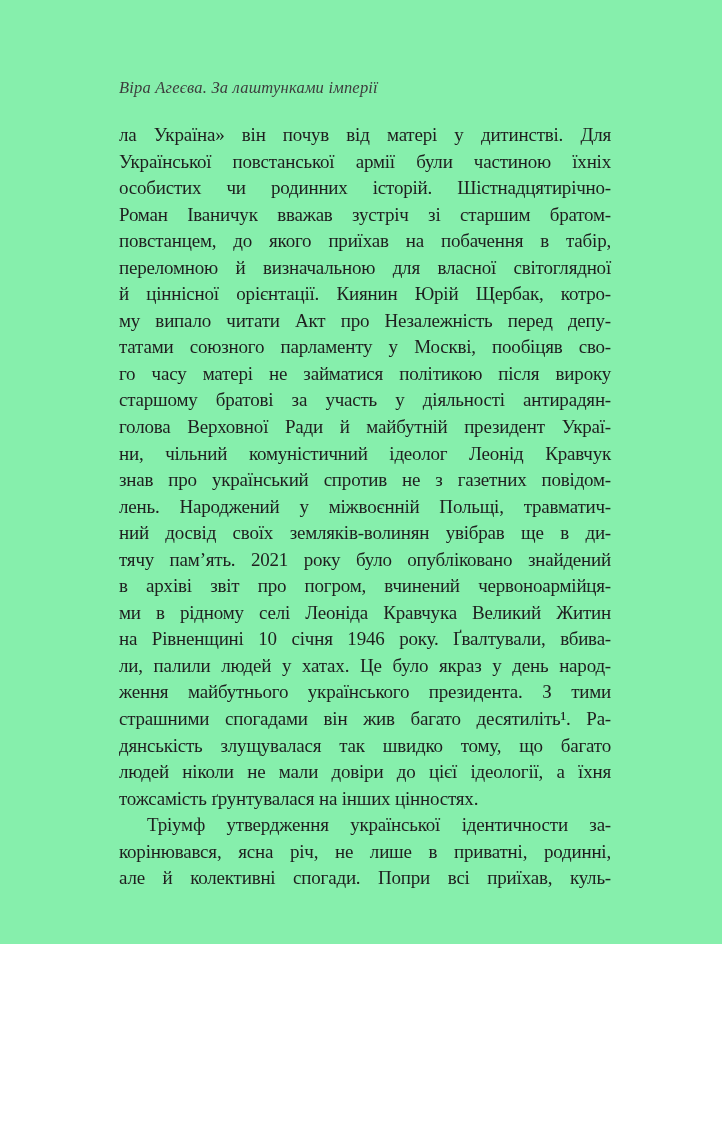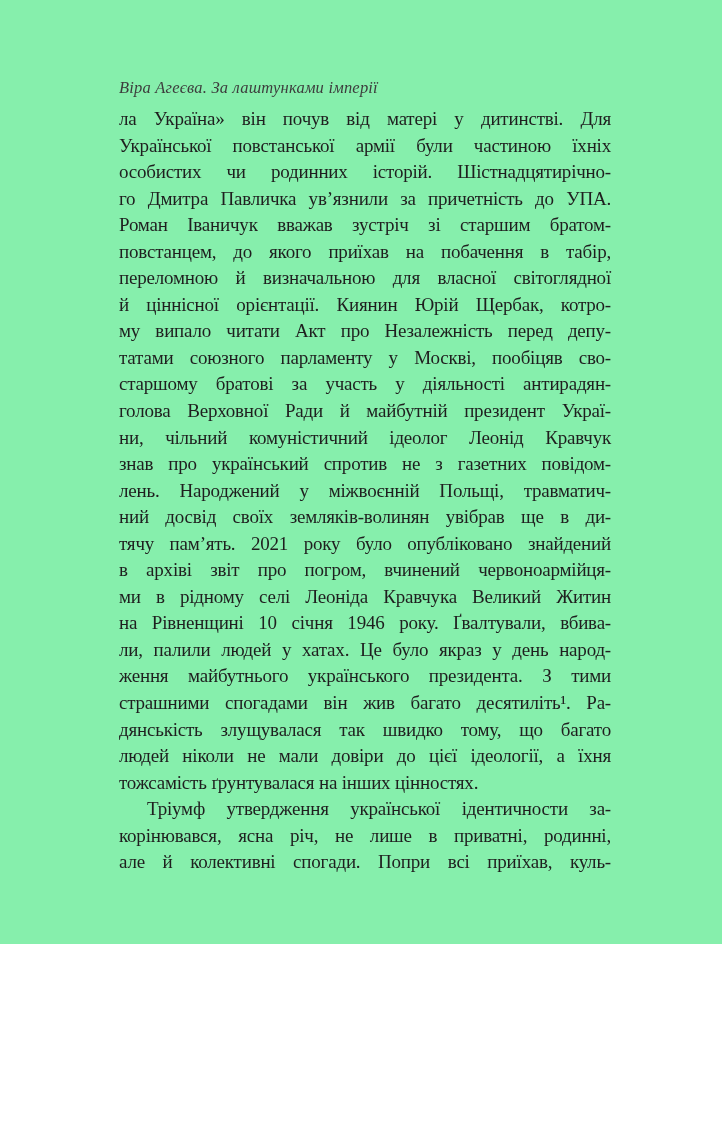--- a/index.html
+++ b/index.html
@@ -17,21 +17,21 @@
     left: 119px;
     top: 78px;
     font-style: italic;
     font-size: 16.5px;
     letter-spacing: 0.2px;
     color: #3d3d3d;
   }
   .text-block {
     position: absolute;
     left: 119px;
-    top: 106px;
+    top: 122px;
     width: 492px;
     font-size: 19px;
     line-height: 26.55px;
     letter-spacing: -0.2px;
     color: #1f1f1f;
   }
   .paragraph { margin: 0; padding: 0; }
   .line {
     text-align: justify;
     text-align-last: justify;
@@ -60,27 +60,27 @@
 <div class="page">
 
   <div class="running-header">Віра Агеєва. За лаштунками імперії</div>
 
   <div class="text-block">
 
     <div class="paragraph">
       <div class="line">ла Україна» він почув від матері у дитинстві. Для</div>
       <div class="line">Української повстанської армії були частиною їхніх</div>
       <div class="line">особистих чи родинних історій. Шістнадцятирічно-</div>
-      <div class="line">го Дмитра Павличка ув’язнили за причетність до УПА.</div>
       <div class="line">Роман Іваничук вважав зустріч зі старшим братом-</div>
       <div class="line">повстанцем, до якого приїхав на побачення в табір,</div>
       <div class="line">переломною й визначальною для власної світоглядної</div>
       <div class="line">й ціннісної орієнтації. Киянин Юрій Щербак, котро-</div>
       <div class="line">му випало читати Акт про Незалежність перед депу-</div>
       <div class="line">татами союзного парламенту у Москві, пообіцяв сво-</div>
+      <div class="line">го часу матері не займатися політикою після вироку</div>
       <div class="line">старшому братові за участь у діяльності антирадян-</div>
       <div class="line">голова Верховної Ради й майбутній президент Украї-</div>
       <div class="line">ни, чільний комуністичний ідеолог Леонід Кравчук</div>
       <div class="line">знав про український спротив не з газетних повідом-</div>
       <div class="line">лень. Народжений у міжвоєнній Польщі, травматич-</div>
       <div class="line">ний досвід своїх земляків-волинян увібрав ще в ди-</div>
       <div class="line">тячу пам’ять. 2021 року було опубліковано знайдений</div>
       <div class="line">в архіві звіт про погром, вчинений червоноармійця-</div>
       <div class="line">ми в рідному селі Леоніда Кравчука Великий Житин</div>
       <div class="line">на Рівненщині 10 січня 1946 року. Ґвалтували, вбива-</div>

